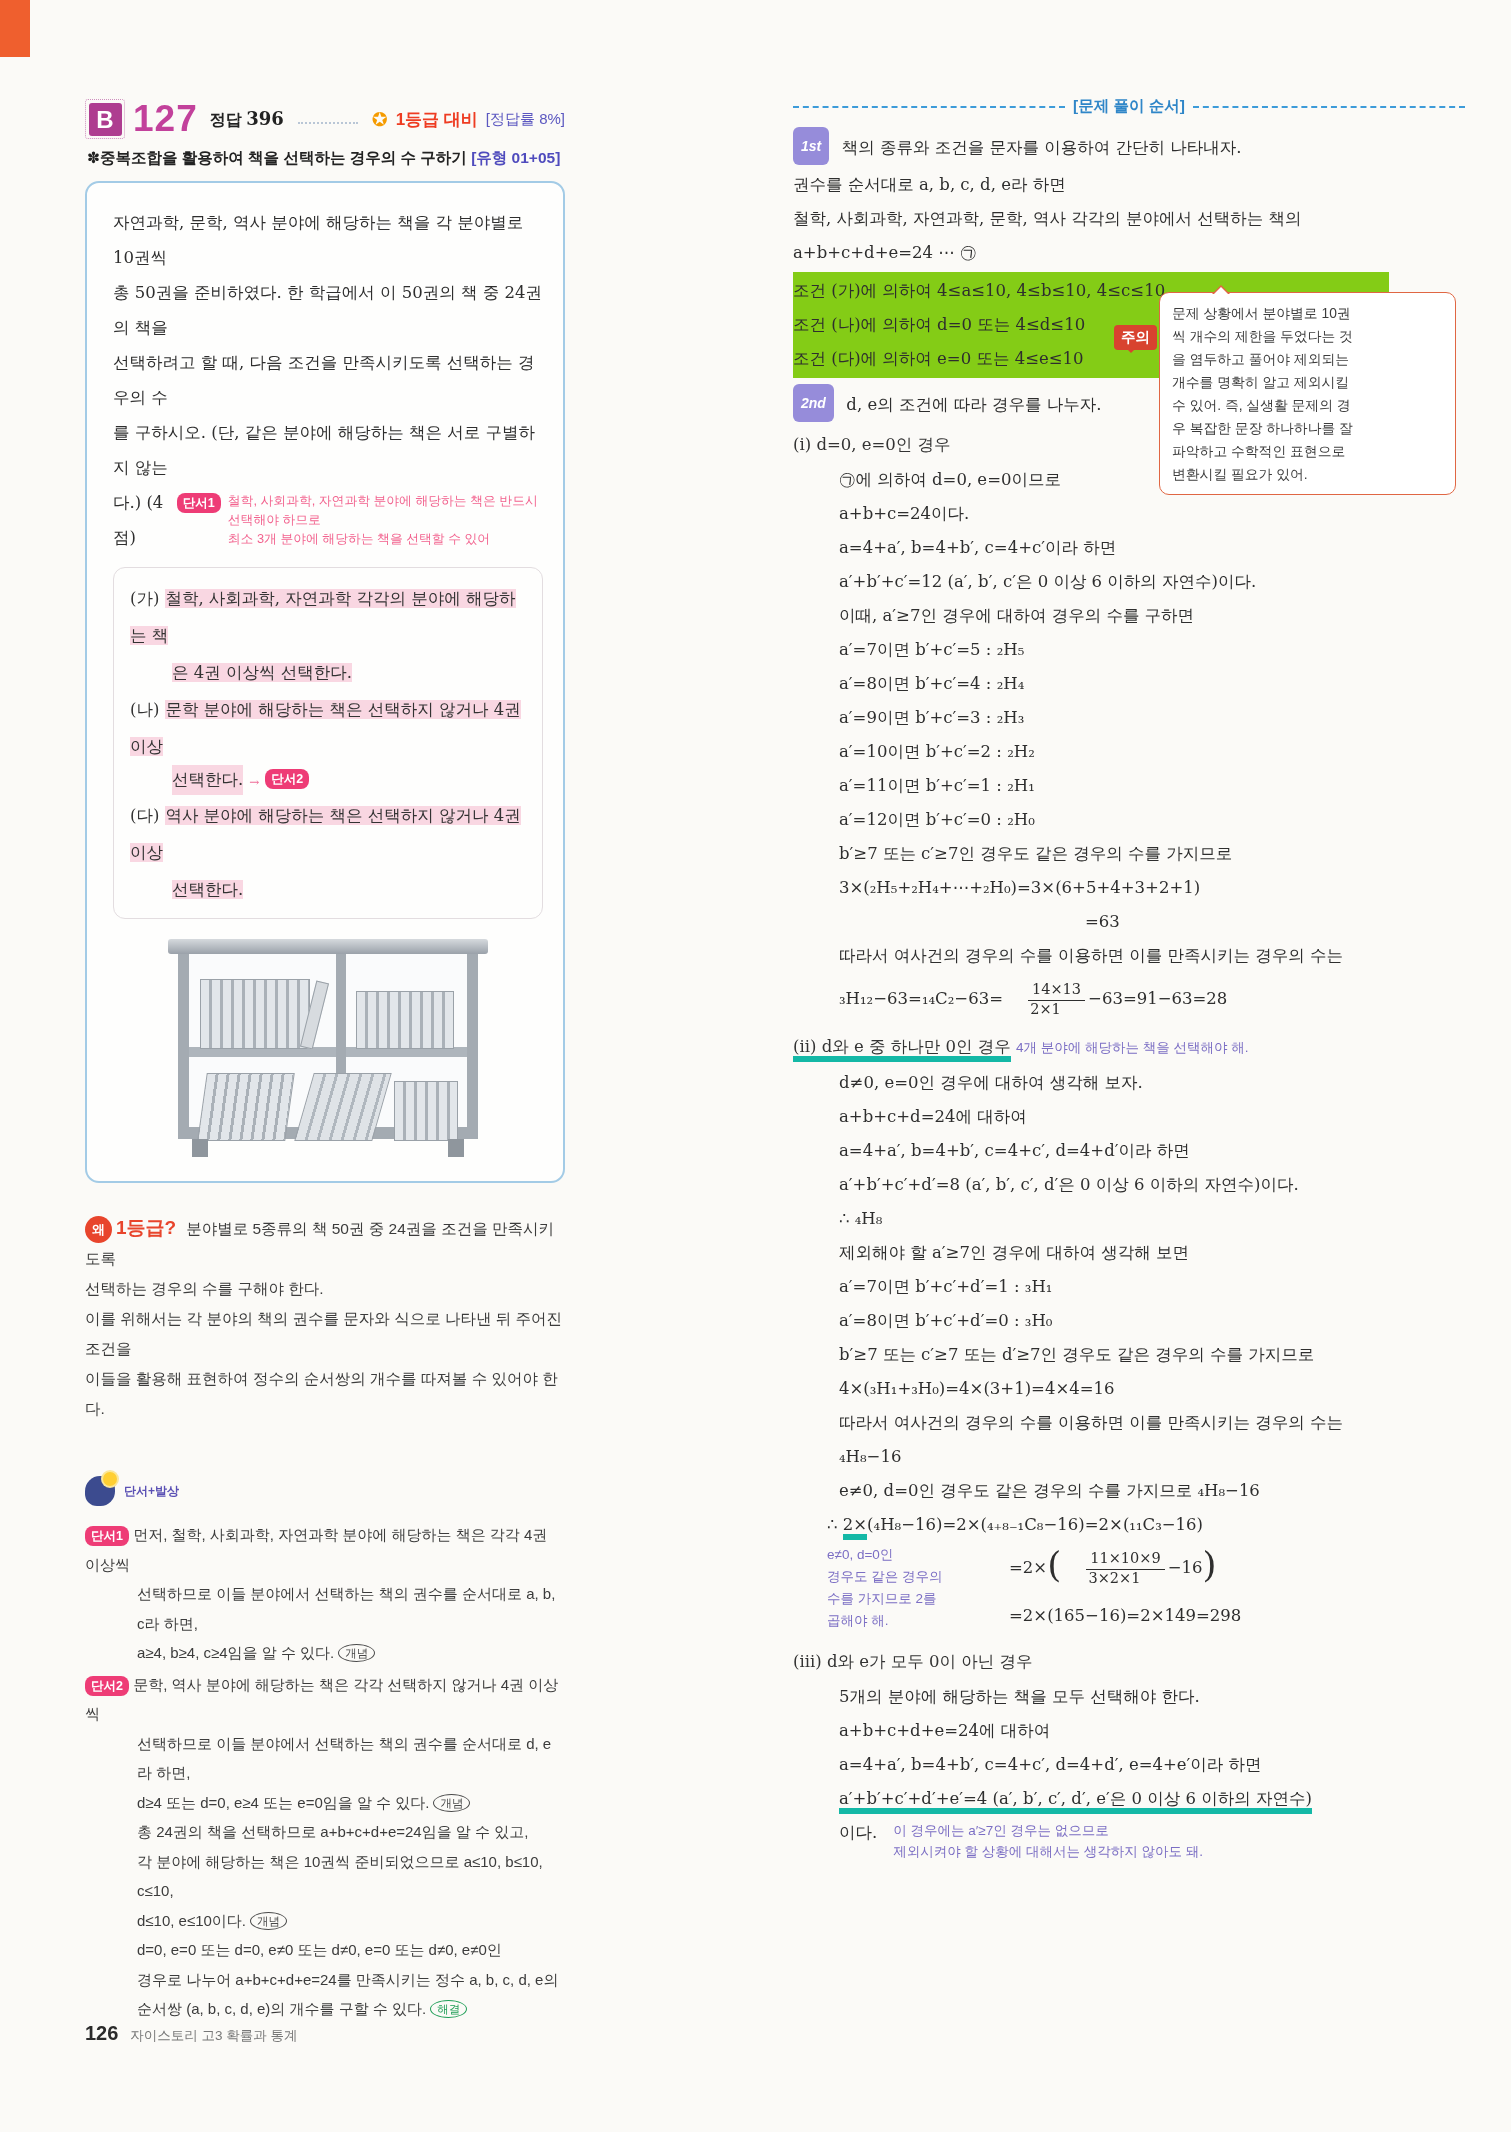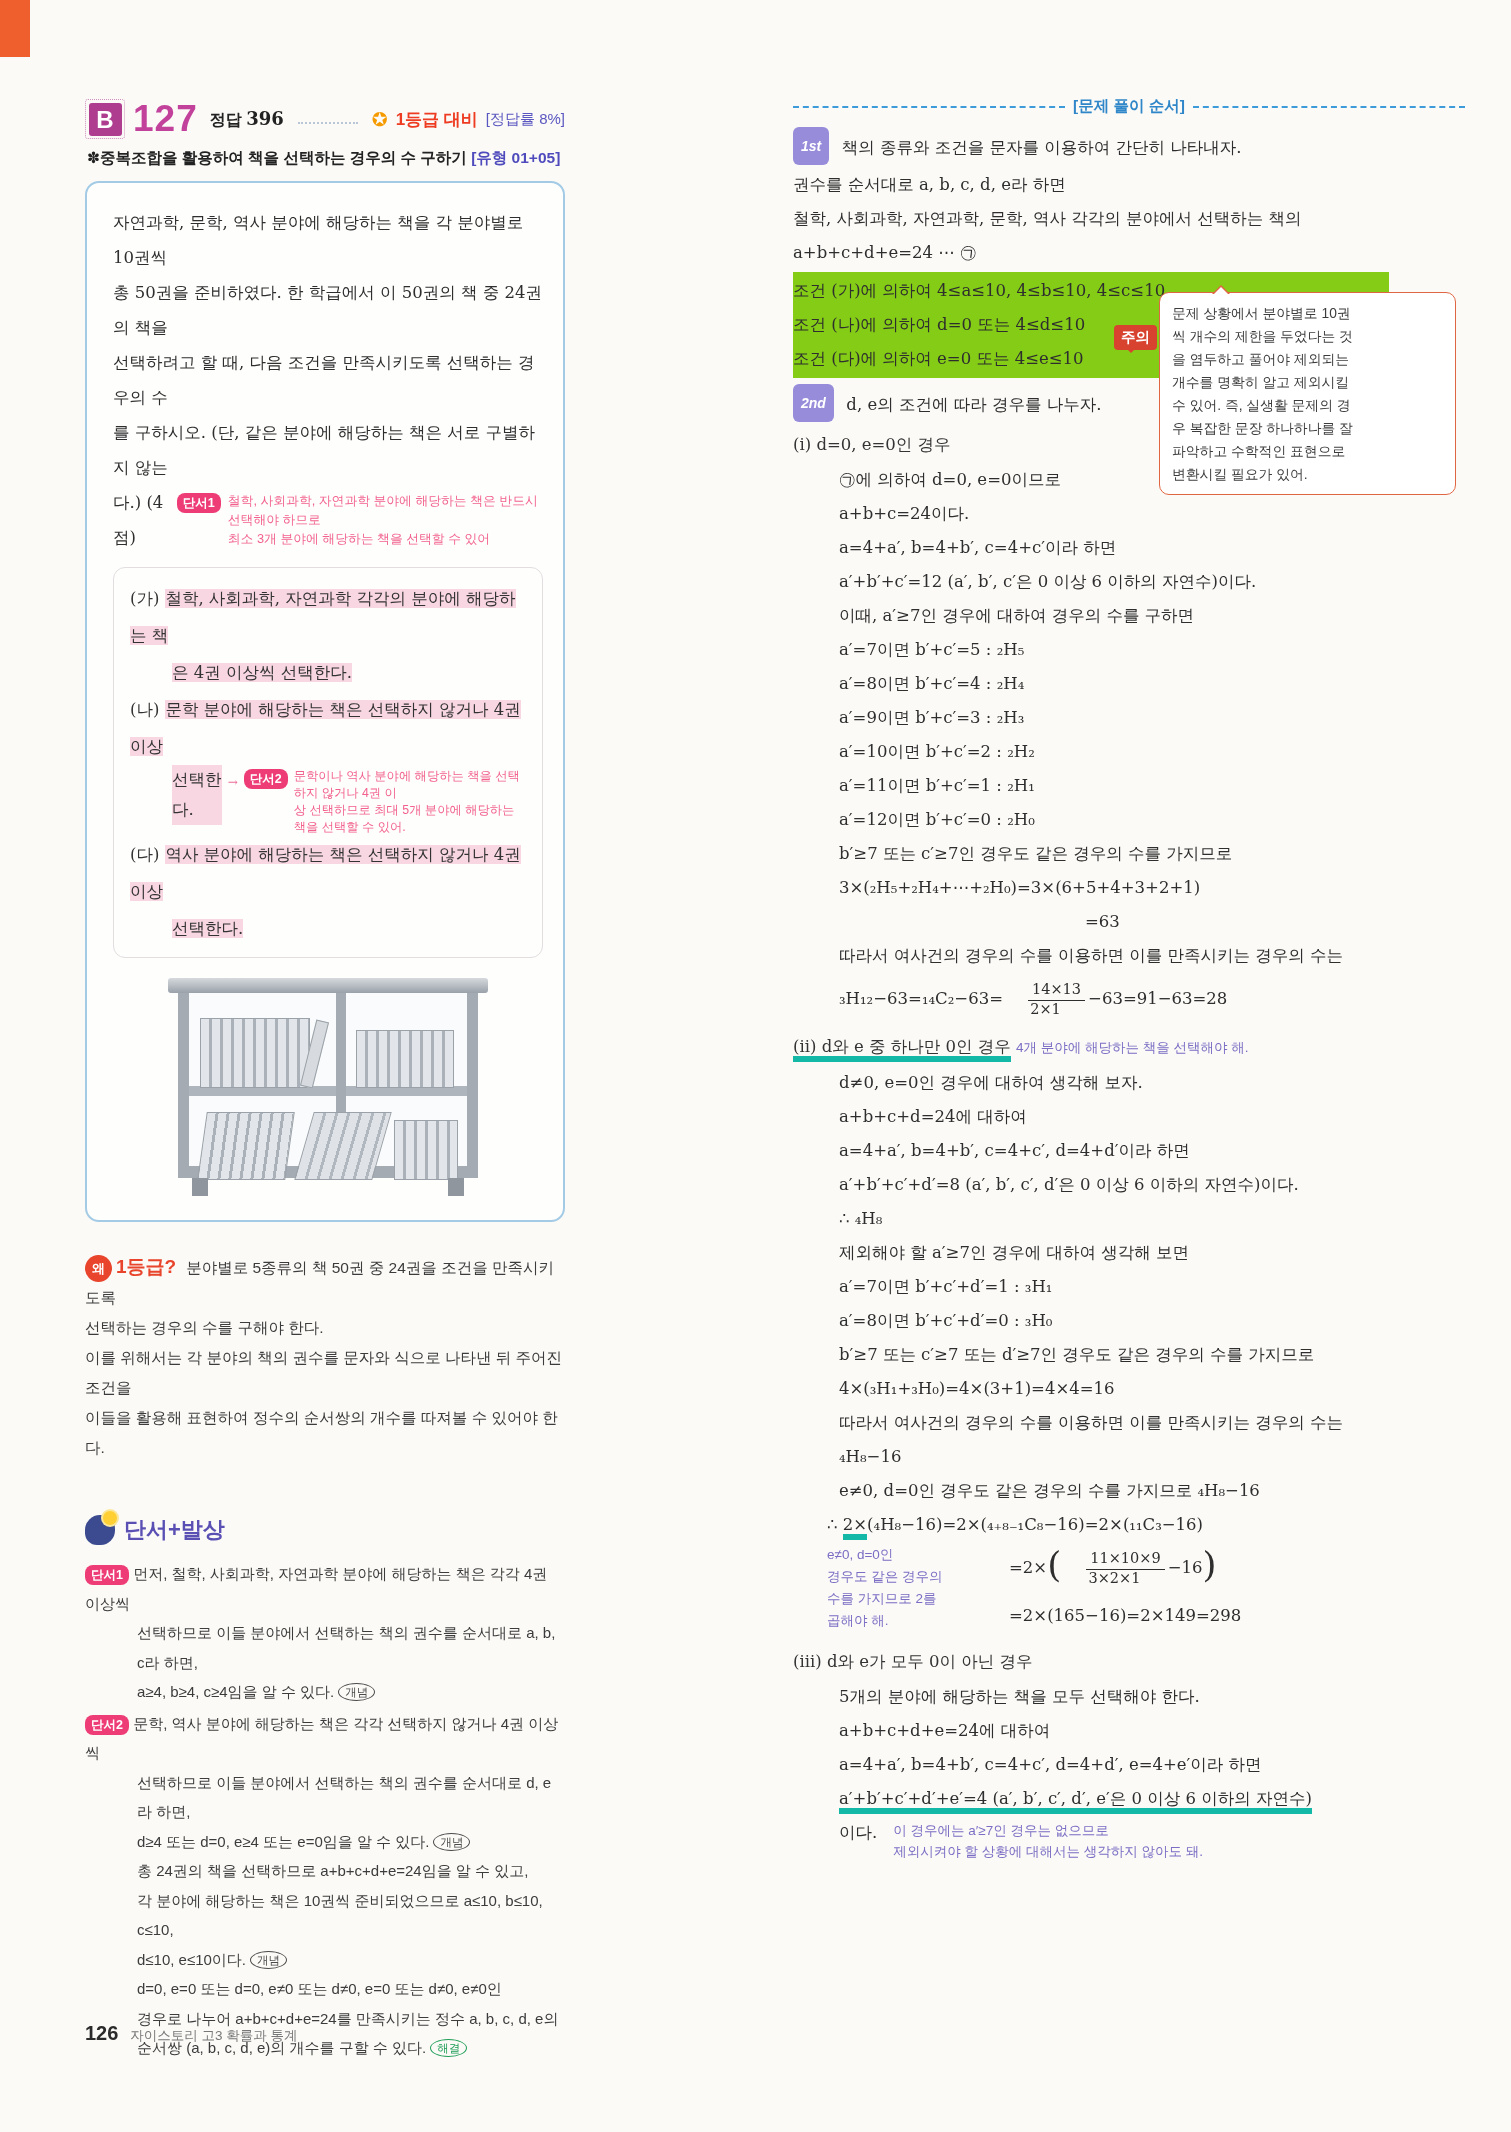--- a/index.html
+++ b/index.html
@@ -64,21 +64,21 @@
   .why{margin-top:30px;font-size:15.5px;line-height:30px;color:#3c3c3c;}
   .why-badge{display:inline-block;width:27px;height:27px;background:#e8452c;color:#fff;border-radius:50%;
              text-align:center;line-height:27px;font-size:13px;font-weight:bold;margin-right:4px;}
   .why-title{color:#e8452c;font-weight:bold;font-size:19px;margin-right:10px;}
   
   .clues{margin-top:52px;}
   .clues-title{display:flex;align-items:center;gap:9px;margin-bottom:14px;}
   .idea-icon{position:relative;width:30px;height:30px;background:#3c4b8f;border-radius:50% 45% 48% 40%;display:inline-block;}
   .idea-icon .bulb{position:absolute;right:-2px;top:-4px;width:14px;height:14px;background:#ffcf33;border-radius:50%;
                    box-shadow:0 0 0 2px #fbe79a;}
-  .ct{color:#5a50b4;font-weight:bold;font-size:22px;}
+  .ct{color:#5a50b4;font-weight:bold;font-size:12px;}
   .cl{font-size:15px;line-height:29.5px;color:#3c3c3c;}
   .indc{padding-left:52px;}
   .oval{display:inline-block;border:1.3px solid;border-radius:50%;padding:0 6px;font-size:11.5px;
         line-height:16px;vertical-align:1px;margin-left:4px;font-family:"Liberation Sans",sans-serif;}
   .ov-c{color:#4a4a4a;border-color:#4a4a4a;}
   .ov-s{color:#1f9e57;border-color:#1f9e57;}
   .footer{position:absolute;left:85px;top:2022px;font-size:13.5px;color:#777;}
   .footer b{font-size:20px;color:#2b2b2b;margin-right:8px;}
   
   .col-right{position:absolute;left:793px;top:96px;width:672px;}
@@ -163,24 +163,20 @@
       <div class="cond-row ind1">
         <span class="hl-pink">은 4권 이상씩 선택한다.</span>
       </div>
       <div class="cond-row">
         <span class="cnd-label">(나)</span><span class="hl-pink">문학 분야에 해당하는 책은 선택하지 않거나 4권 이상</span>
       </div>
       <div class="cond-sub">
         <span class="hl-pink">선택한다.</span>
         <span class="arrow-pink">→</span>
         <span class="clue-badge" style="margin-top:4px">단서2</span>
-        <span class="clue2-red">
-          <span>문학이나 역사 분야에 해당하는 책을 선택하지 않거나 4권 이</span>
-          <span>상 선택하므로 최대 5개 분야에 해당하는 책을 선택할 수 있어.</span>
-        </span>
       </div>
       <div class="cond-row">
         <span class="cnd-label">(다)</span><span class="hl-pink">역사 분야에 해당하는 책은 선택하지 않거나 4권 이상</span>
       </div>
       <div class="cond-row ind1">
         <span class="hl-pink">선택한다.</span>
       </div>
     </div>
 
     <div class="shelf">

